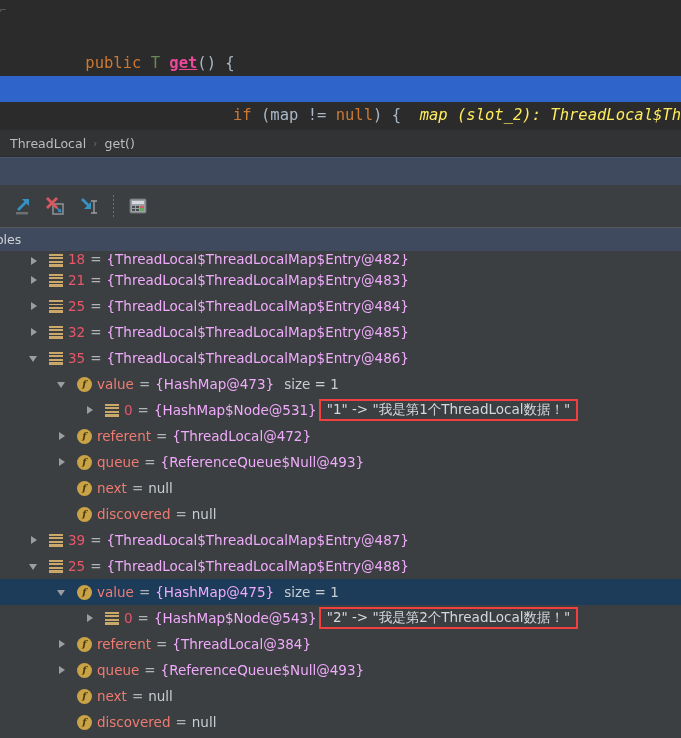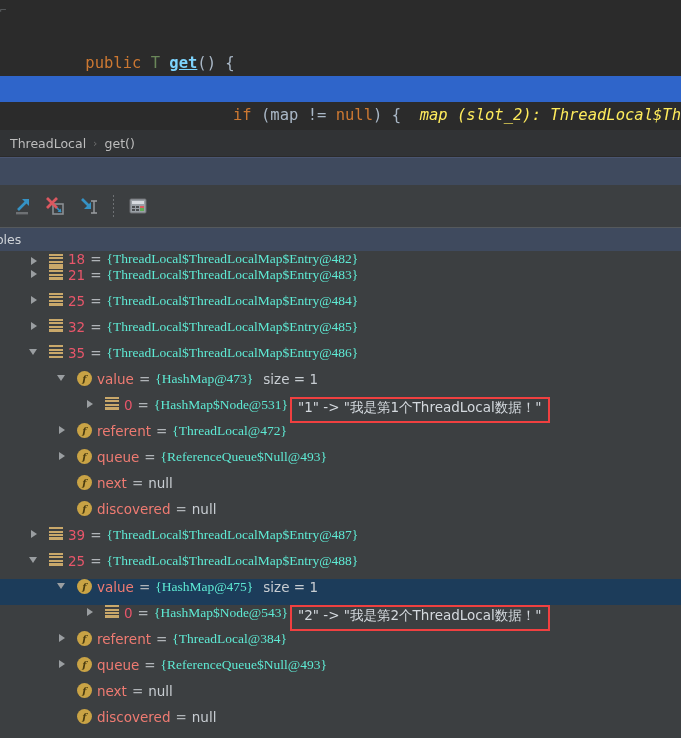--- a/index.html
+++ b/index.html
@@ -23,21 +23,21 @@
   .code-line {
     position: absolute; left: 0; width: 100%; height: 26px;
     white-space: pre; font-family: "DejaVu Sans Mono", monospace;
     font-size: 15.5px; line-height: 26px; letter-spacing: 0px;
   }
   .code-line.hl { background: #2f65ca; text-align: right; }
   .kw       { color: #cc7832; }
   .type     { color: #6a8759; }
   .typeblue { color: #7b9fd4; font-weight: bold; }
   .typeblue-u { color: #7b9fd4; font-weight: bold; text-decoration: underline; text-decoration-color:#4d6b3f;}
-  .meth     { color: #7dd3fc; font-weight: bold; text-decoration: underline; }
+  .meth     { color: #ec4899; font-weight: bold; text-decoration: underline; }
   .methi    { color: #a9b7c6; font-style: italic; }
   .plain    { color: #a9b7c6; }
   .punc     { color: #a9b7c6; }
   .semi     { color: #cc7832; }
   .hint     { color: #5d7c5a; font-style: italic; }
   .hint-y   { color: #ffec5c; font-style: italic; }
 
   
   #breadcrumb {
     position: absolute; left: 0; top: 130px; width: 681px; height: 27px;
@@ -76,21 +76,21 @@
     border-top: 1px solid #55595c;
   }
   #band2 .tabtext { margin-left: -12px; }
 
   
   #tree {
     position: absolute; left: 0; top: 254px; width: 681px; height: 503px;
     background: #3c3f41; overflow: hidden;
   }
   .row {
-    position: relative; height: 26px; display: flex; 
+    position: relative; height: 26px; display: flex; align-items: center;
     white-space: nowrap; font-size: 13.5px;
   }
   .row.sel { background: #1c3c5a; }
   .row.clip { height: 13px; overflow: hidden; align-items: flex-end; }
 
   .twisty {
     width: 13px; height: 13px; flex: 0 0 13px; position: relative;
   }
   .twisty.closed::before {
     content: ""; position: absolute; left: 3px; top: 2.5px;
@@ -116,21 +116,21 @@
     border-radius: 50%; background: #c9a345;
     color: #4a3c10; font-size: 10px; font-weight: bold;
     font-style: italic; font-family: "DejaVu Serif", serif;
     display: flex; align-items: center; justify-content: center;
     line-height: 1;
   }
 
   .nm-idx  { color: #e8566a; }
   .nm-fld  { color: #ef7b72; }
   .eq      { color: #b0b4b8; margin: 0 5px; }
-  .val-dim { color: #5eead4; font-family: Liberation Serif, serif; }
+  .val-dim { color: #f0abfc; }
   .val-lit { color: #c8cdd2; }
   .sizeinfo{ color: #c8cdd2; margin-left: 10px; }
 
   .annot {
     color: #d4d9de; font-size: 13.5px;
     border: 2px solid #f04040; padding: 1px 6px 2px 6px;
     margin-left: 2px; line-height: 1.1;
   }
 
   .ind1 { margin-left: 28px; }

